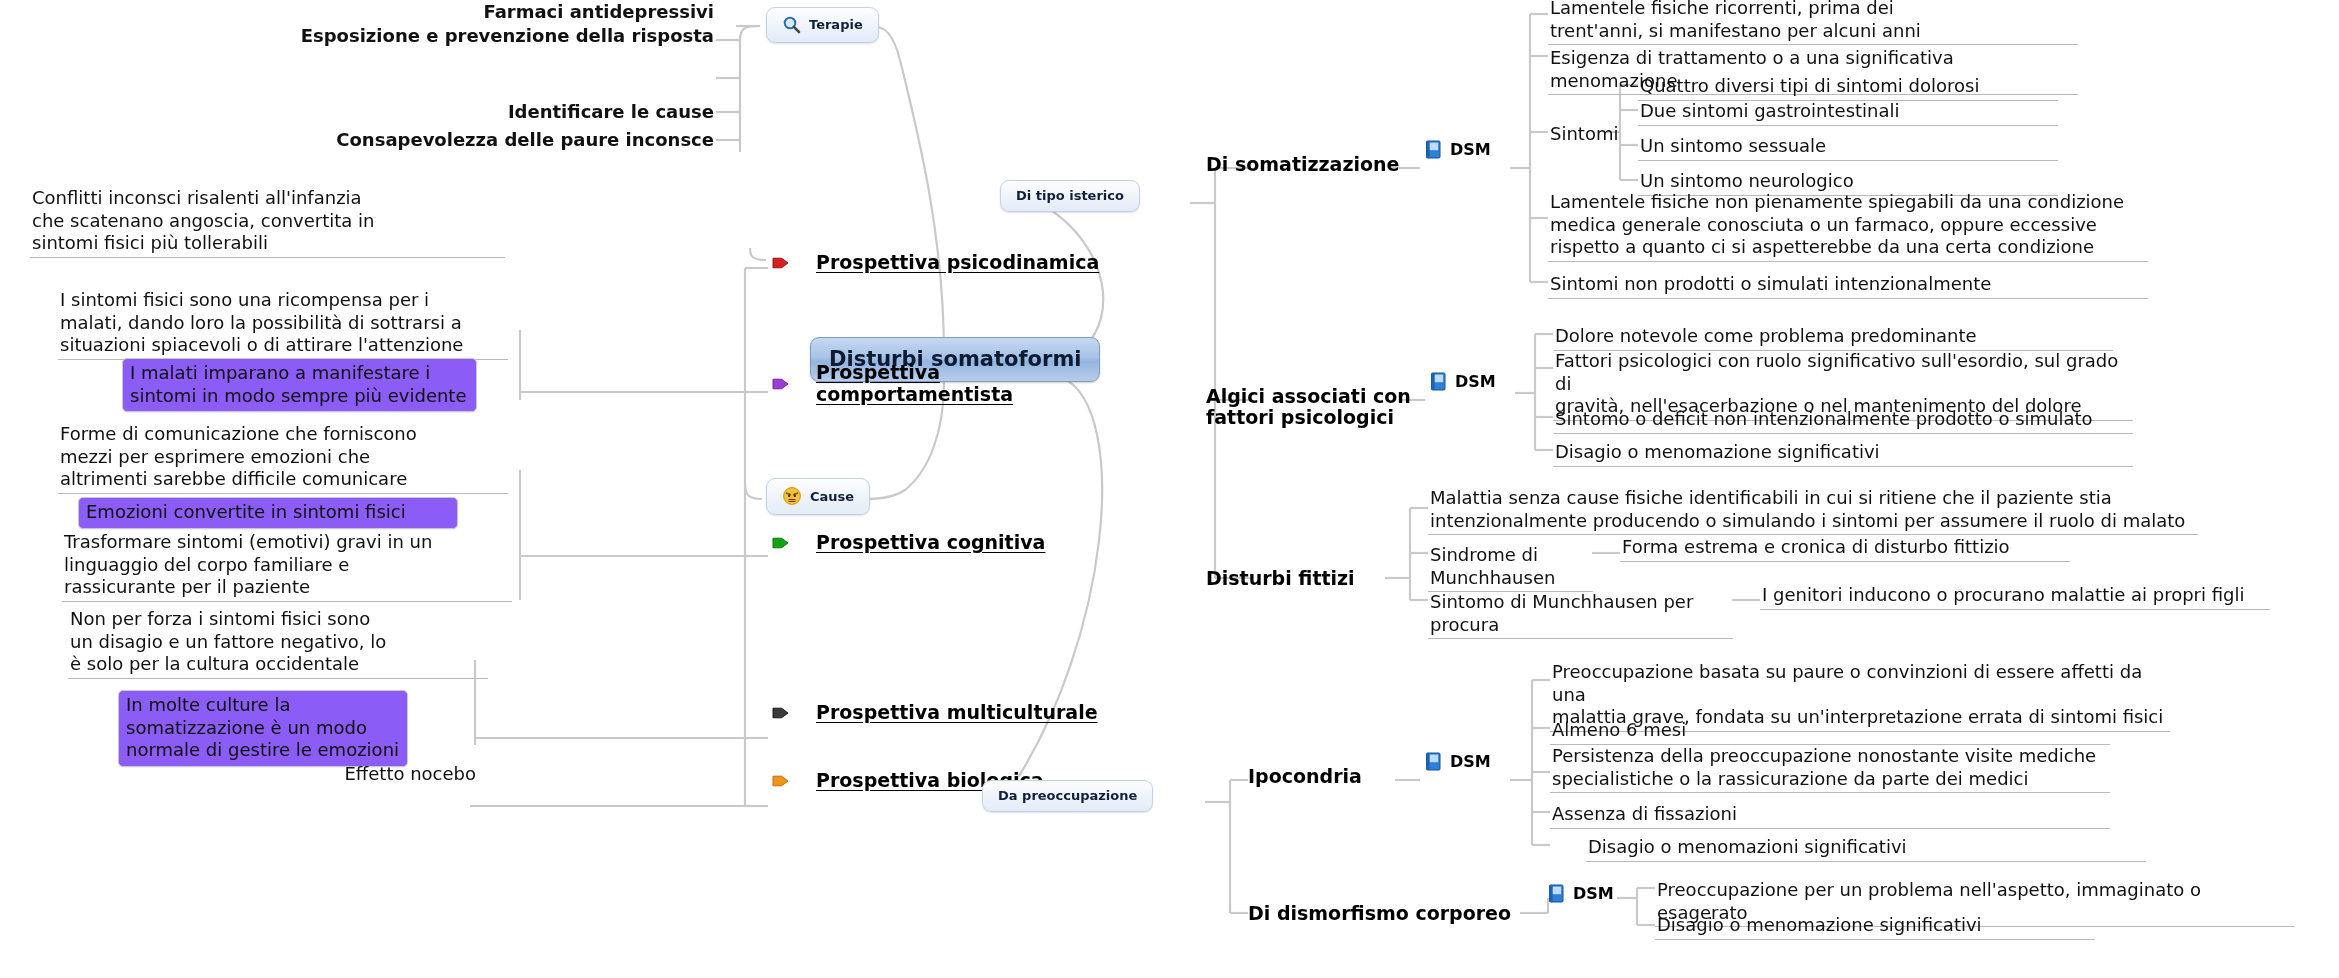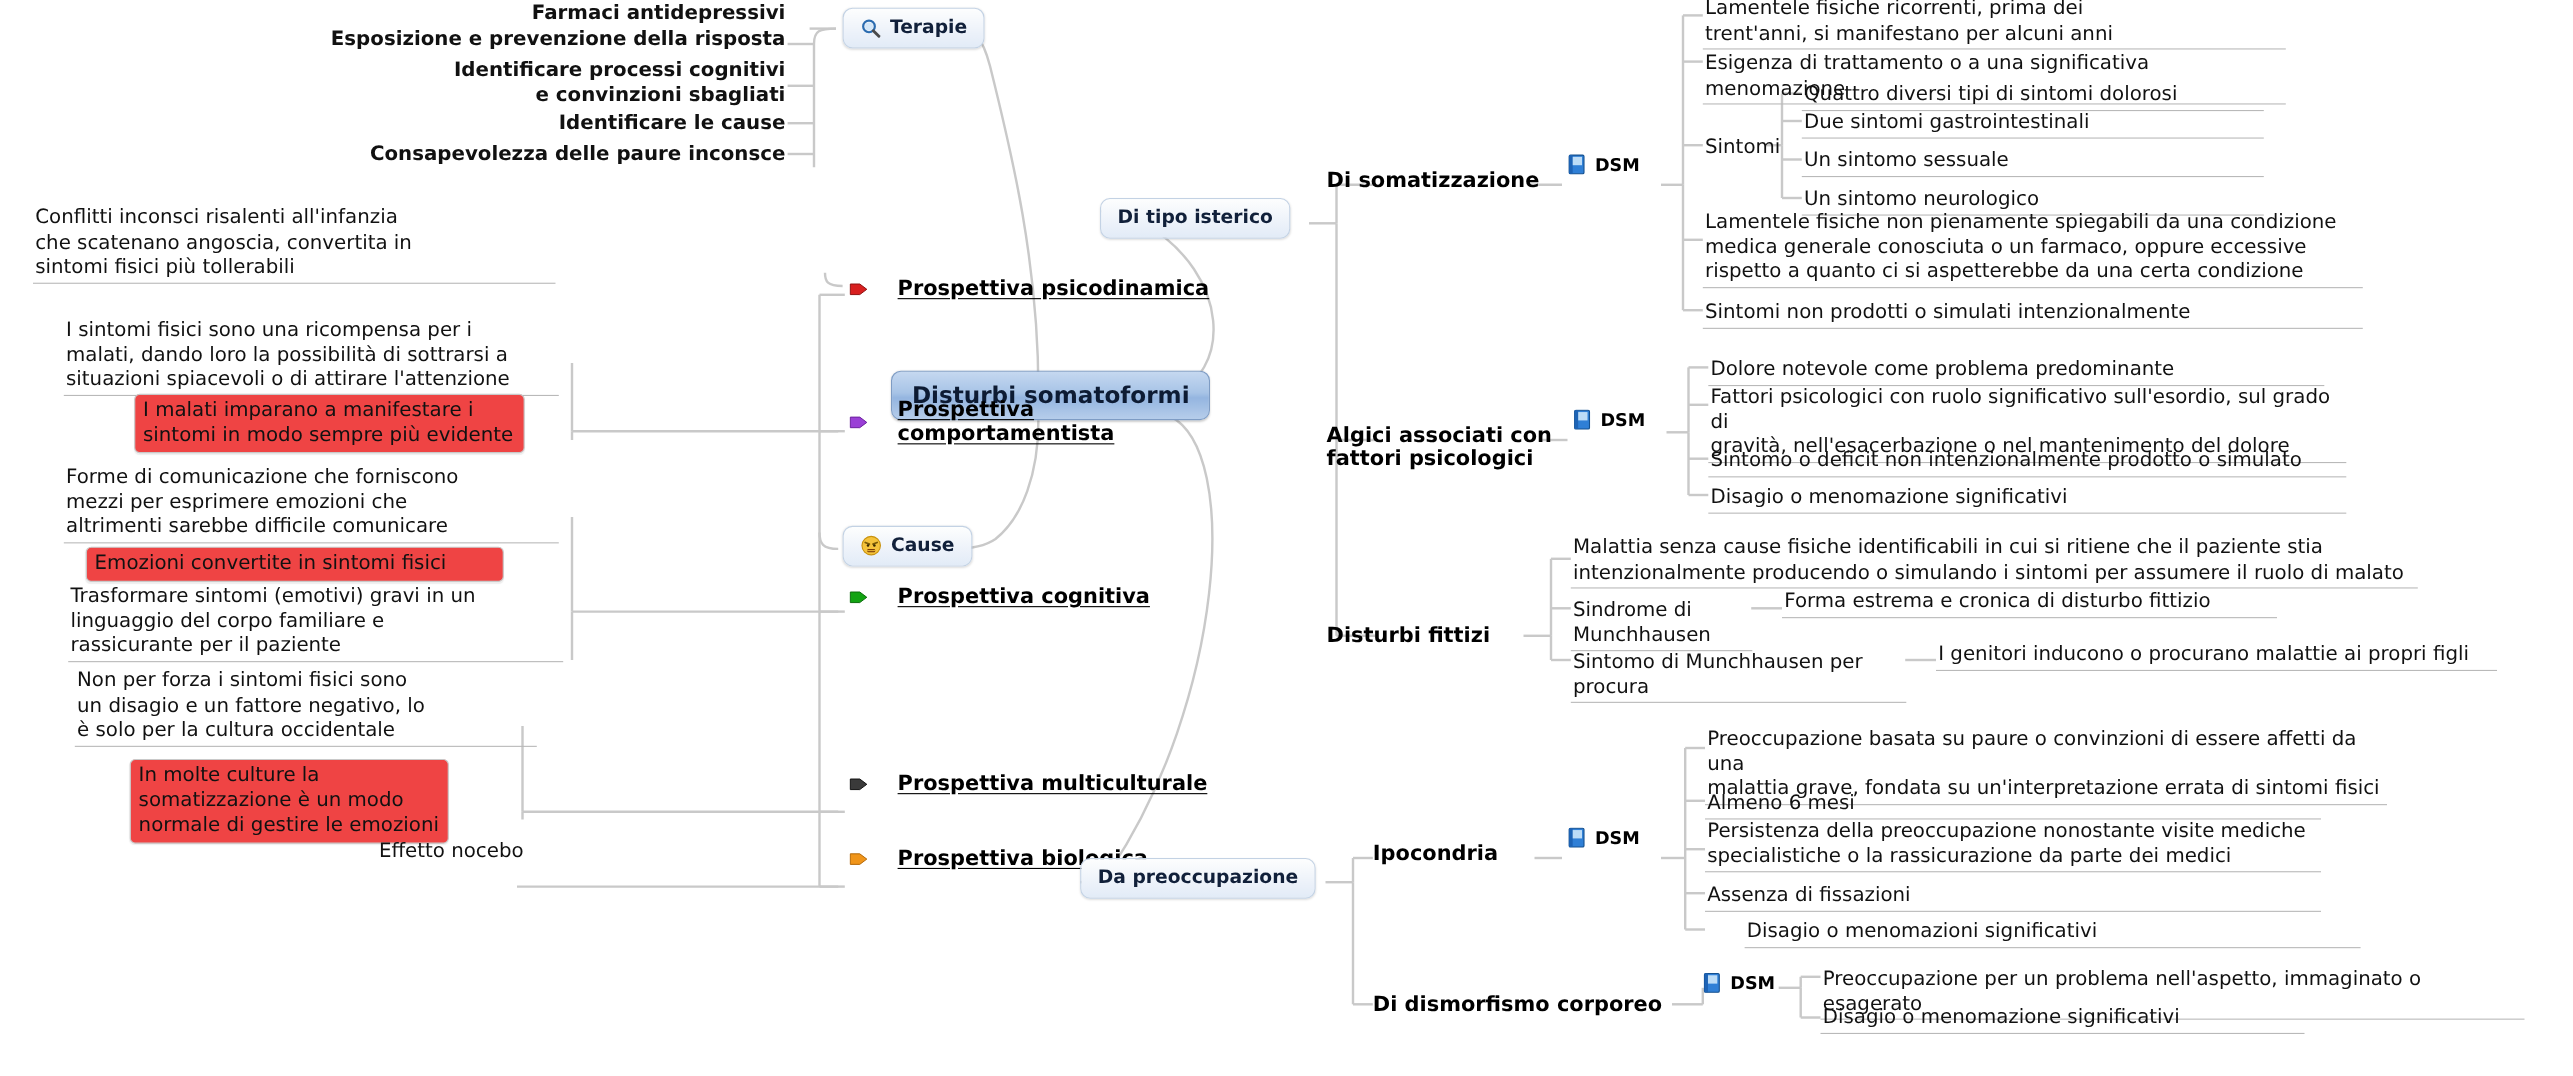--- a/index.html
+++ b/index.html
@@ -20,21 +20,21 @@
     padding:9px 18px 10px 18px;
     font-weight:bold;font-size:21px;color:#0d1b33;
     box-shadow:0 1px 2px rgba(0,0,0,.20);
     white-space:nowrap;
   }
   
   .pill{
     background:linear-gradient(to bottom,#fdfefe 0%,#eef3fa 55%,#e2ebf7 100%);
     border:1px solid #c3d2e4;border-radius:9px;
     padding:7px 15px 8px 15px;
-    font-weight:bold;font-size:17px;color:#11203a;
+    font-weight:bold;font-size:13px;color:#11203a;
     box-shadow:0 1px 2px rgba(0,0,0,.13);
     white-space:nowrap;
     display:flex;align-items:center;gap:8px;
   }
 
   
   .hdr{font-weight:bold;font-size:19px;color:#000;line-height:1.12;white-space:pre-line;}
 
   
   .persp{
@@ -48,21 +48,21 @@
     font-size:18px;color:#111;line-height:1.25;
     border-bottom:1px solid #b9b9b9;padding:1px 2px 2px 2px;white-space:pre-line;
   }
   .leaf.noline{border-bottom:none;}
   .leaf.right{text-align:right;}
   .leaf.bold{font-weight:bold;}
 
   
   .boxleaf{
     font-size:18px;color:#111;line-height:1.25;white-space:pre-line;
-    background:#ef4444;border:1px solid #c9c9c9;border-radius:5px;
+    background:#8b5cf6;border:1px solid #c9c9c9;border-radius:5px;
     padding:3px 7px 4px 7px;box-shadow:0 1px 1px rgba(0,0,0,.07);
   }
 
   
   .dsm{display:flex;align-items:center;gap:8px;font-weight:bold;font-size:16px;color:#000;}
 
   
   .ico{display:inline-block;flex:0 0 auto;line-height:0;}
   .ico svg{display:block;}
 </style>
@@ -191,22 +191,20 @@
         <circle cx="8" cy="8" r="5.3" fill="none" stroke="#2b6cb0" stroke-width="2"></circle>
         <circle cx="8" cy="8" r="3.6" fill="#cfe4f7" opacity=".85"></circle>
         <line x1="11.9" y1="11.9" x2="17" y2="17" stroke="#4a4a4a" stroke-width="2.6" stroke-linecap="round"></line>
       </svg>
     </span>
     <span>Terapie</span>
   </div>
 
   <div class="node leaf right bold noline" style="left:256px;top:0px;width:460px;">Farmaci antidepressivi</div>
   <div class="node leaf right bold noline" style="left:196px;top:24px;width:520px;">Esposizione e prevenzione della risposta</div>
-  <div class="node leaf right bold noline" style="left:276px;top:52px;width:440px;">Identificare processi cognitivi
-e convinzioni sbagliati</div>
   <div class="node leaf right bold noline" style="left:316px;top:100px;width:400px;">Identificare le cause</div>
   <div class="node leaf right bold noline" style="left:236px;top:128px;width:480px;">Consapevolezza delle paure inconsce</div>
 
   <div class="node pill" style="left:766px;top:478px;">
     <span class="ico">
       <svg width="20" height="20" viewBox="0 0 20 20">
         <circle cx="10" cy="10" r="8.4" fill="#f5c33b" stroke="#c8920f" stroke-width="1"></circle>
         <path d="M4.6 7.2 L8.4 8.6" stroke="#7a5a06" stroke-width="1.6" stroke-linecap="round"></path>
         <path d="M15.4 7.2 L11.6 8.6" stroke="#7a5a06" stroke-width="1.6" stroke-linecap="round"></path>
         <circle cx="7.1" cy="10" r="1.15" fill="#3a2a03"></circle>

